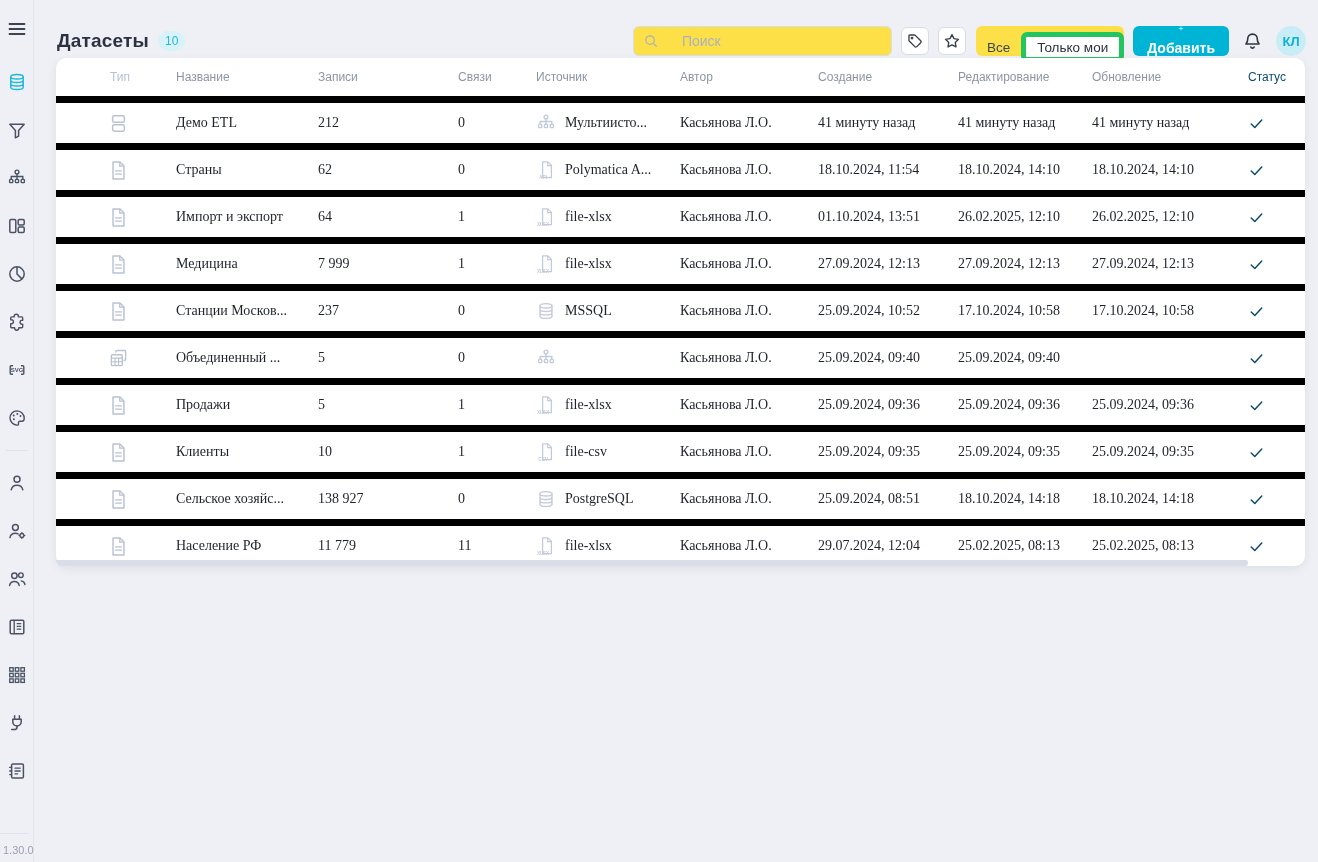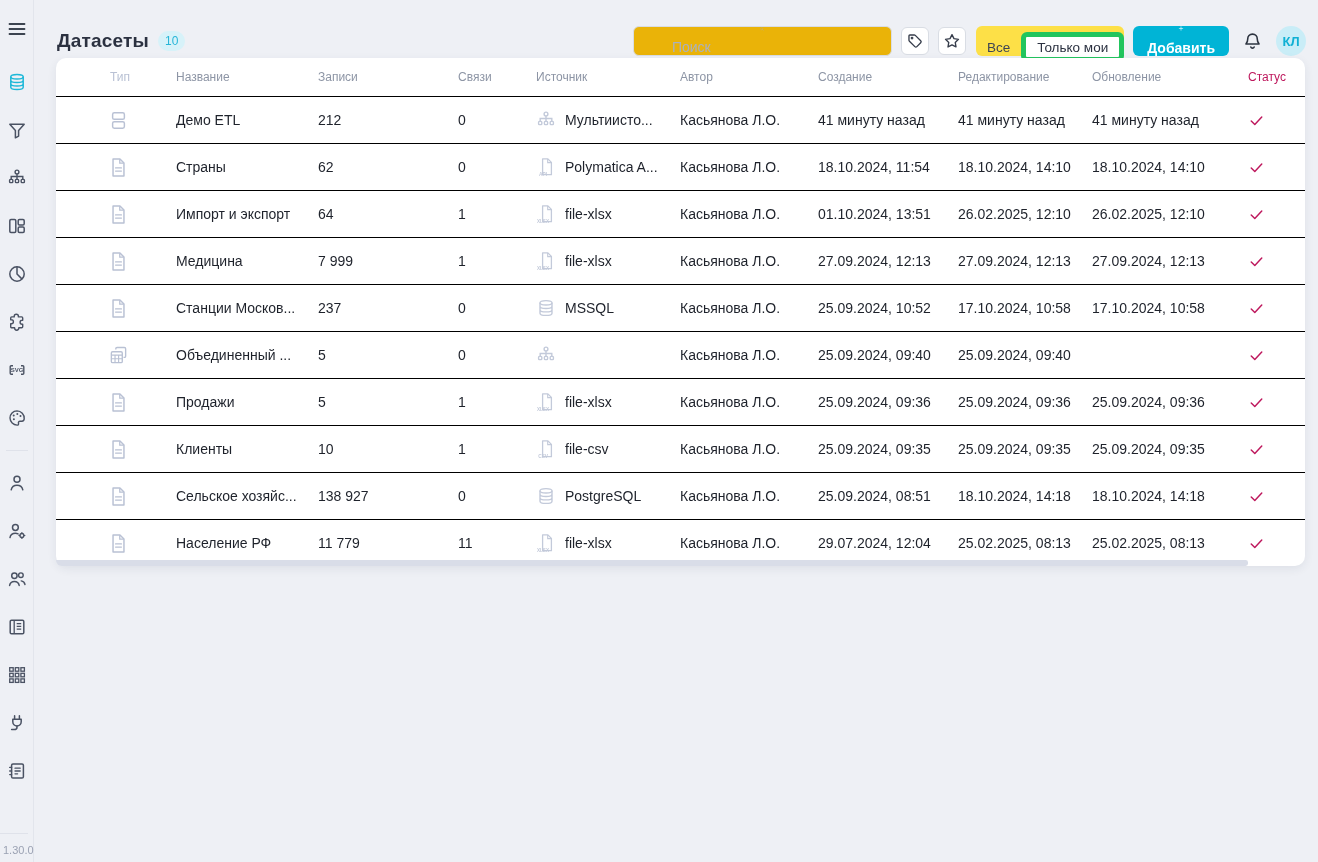--- a/index.html
+++ b/index.html
@@ -31,22 +31,22 @@
     display:flex; align-items:center; padding:0 12px 0 23px;
   }
   .page-title { font-size:19px; font-weight:700; color:#2b3140; letter-spacing:.2px; }
   .count-badge {
     margin-left:9px; background:#d7f2f9; color:#27b6d8;
     font-size:12px; height:20px; min-width:20px; padding:0 7px;
     border-radius:10px; display:flex; align-items:center; justify-content:center;
   }
   .tb-spacer { flex:1; }
   .search-box {
-    width:259px; height:30px; background:#eab308; border:1px solid #d9dde4; border-radius:6px;
-    display:flex; align-items:center; padding:0 9px; gap:8px; color:#a9b0bf;flex-direction:column;
+    width:259px; height:30px; background:#fde047; border:1px solid #d9dde4; border-radius:6px;
+    display:flex; align-items:center; padding:0 9px; gap:23px; color:#a9b0bf;
   }
   .search-box input {
     border:none; outline:none; flex:1; font-size:14px; font-family:"Liberation Sans",sans-serif;
     color:#2b3140; background:transparent;
   }
   .search-box input::placeholder { color:#aab1bf; }
   .icon-btn {
     width:28px; height:28px; margin-left:9px; background:#fff; border:1px solid #d9dde4; border-radius:6px;
     display:flex; align-items:center; justify-content:center; color:#363d4b; cursor:pointer;
   }
@@ -79,26 +79,26 @@
     box-shadow:0 3px 10px rgba(40,50,80,.08);
   }
   .grid-row {
     display:grid;
     grid-template-columns:120px 142px 140px 78px 144px 138px 140px 134px 140px 73px;
     align-items:center;
   }
   .thead { height:38px; font-size:12px; color:#8d95a5; }
   .thead .th { cursor:pointer; }
   .thead .c-type { padding-left:54px; }
-  .tbody .tr { height:47px; border-top:1px solid #000000; font-size:14px; color:#1e222b; cursor:pointer; }
+  .tbody .tr { height:47px; border-top:7px solid #000000; font-size:14px; color:#1e222b; cursor:pointer;font-family:Liberation Serif, serif; }
   .c-type { padding-left:52px; color:#b9c1d4; }
   .c-src { display:flex; align-items:center; gap:9px; }
   .src-ic { color:#c3cada; flex:0 0 auto; }
   .src-txt { white-space:nowrap; overflow:hidden; }
-  .c-status { padding-left:16px; color:#be185d; }
+  .c-status { padding-left:16px; color:#0c4a6e; }
   .c-name, .c-author, .c-created, .c-edited, .c-updated { white-space:nowrap; overflow:hidden; }
   .hscroll {
     position:absolute; bottom:0; left:0; width:1192px; height:6px;
     background:#d9dde8; border-radius:0 4px 4px 10px; cursor:pointer;
   }
 </style>
 </head>
 <body>
 
 <svg width="0" height="0" style="position:absolute">

